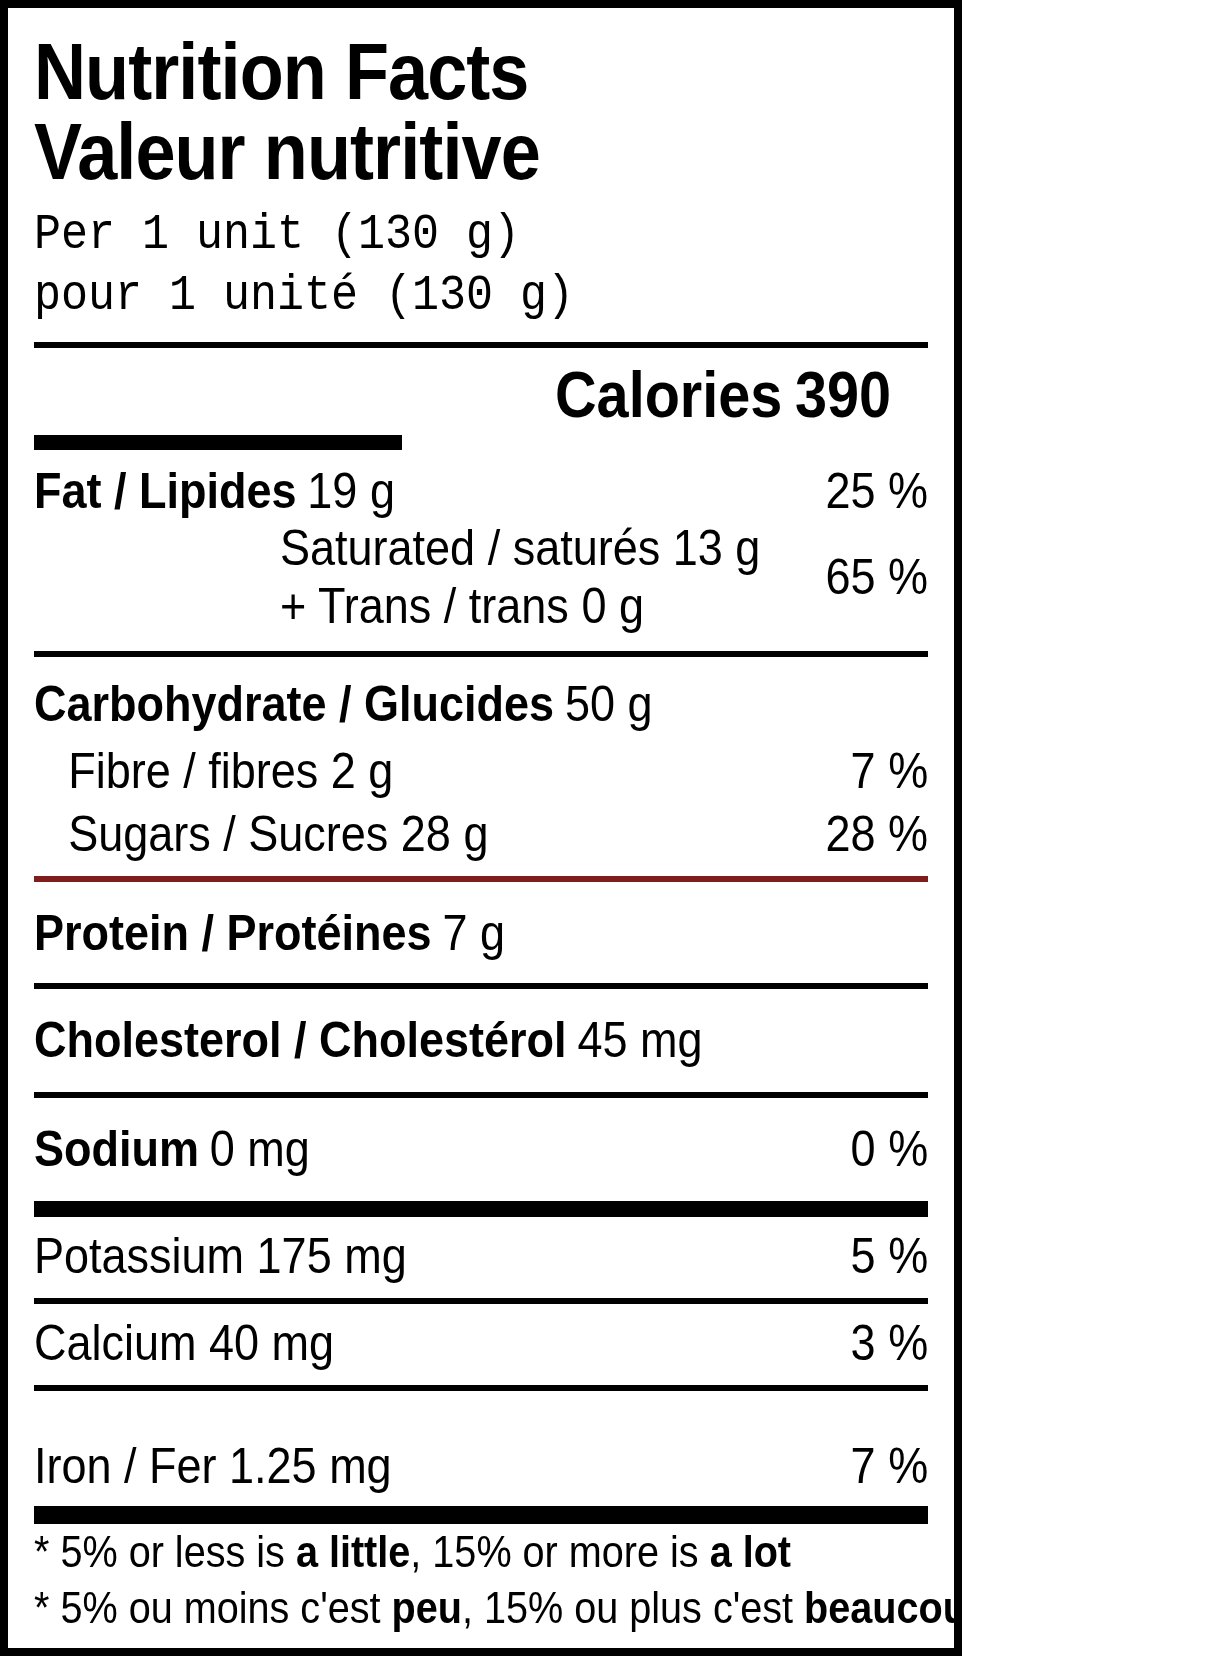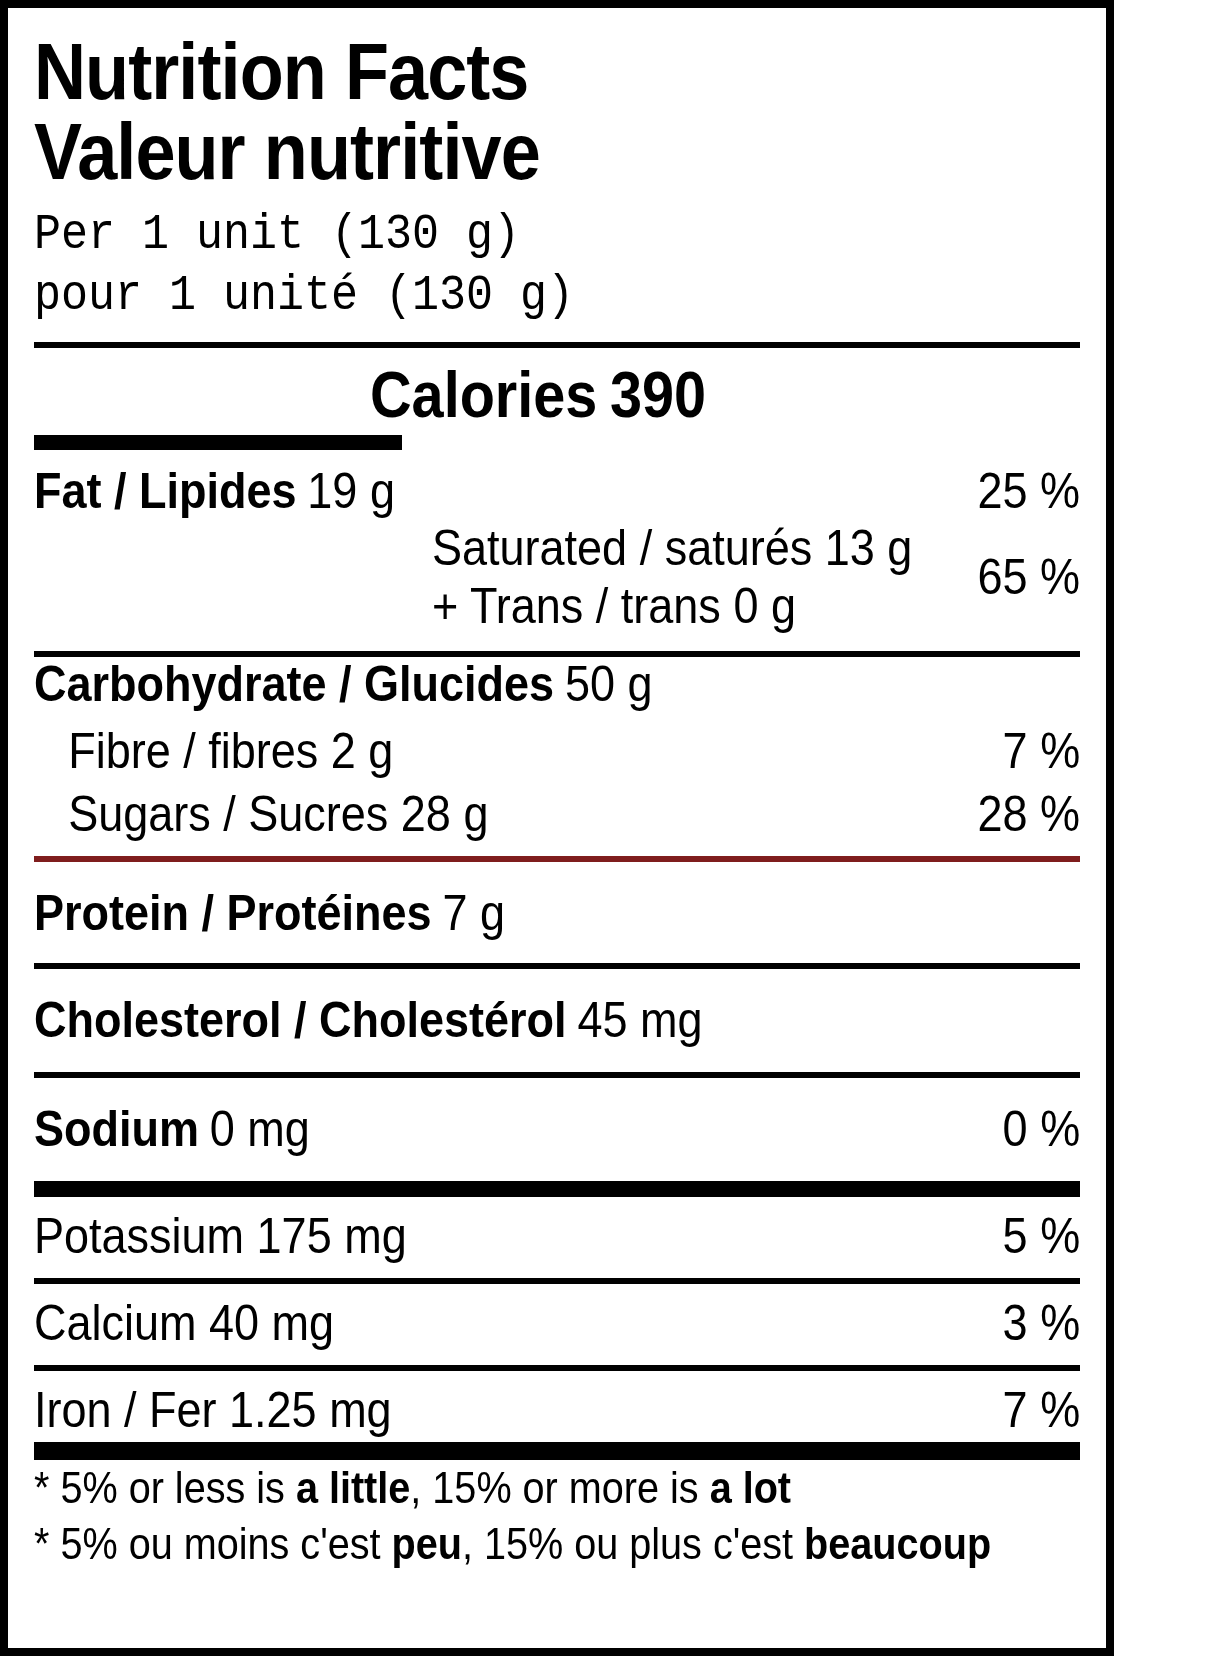--- a/index.html
+++ b/index.html
@@ -1,50 +1,50 @@
 <!DOCTYPE html>
 <html><head>
 <meta charset="utf-8">
 <style>
   html,body{margin:0;padding:0;background:#ffffff;}
   .label{
-    width:1114px;height:1656px;box-sizing:border-box;
+    width:962px;height:1656px;box-sizing:border-box;
     background:#ffffff;border:8px solid #000000;
     padding:24px 26px 0 26px;
     font-family:"Liberation Sans","DejaVu Sans",sans-serif;
     color:#000000;overflow:hidden;
   }
   .cx{display:inline-block;transform:scaleX(0.9);transform-origin:0 50%;white-space:nowrap;}
   .cxr{display:inline-block;transform:scaleX(0.9);transform-origin:100% 50%;white-space:nowrap;}
   .b{font-weight:bold;}
   .title{font-size:80px;font-weight:bold;line-height:1.0;letter-spacing:-1px;}
   .serving{font-size:50px;line-height:1.22;margin-top:12px;font-family:Liberation Mono, monospace;}
   .rule{height:6px;background:#000000;}
   .rule-top{margin-top:16px;}
-  .cal-row{display:flex;justify-content:center;align-items:flex-start;margin-top:14px;}
+  .cal-row{display:flex;justify-content:flex-end;align-items:flex-start;margin-top:14px;}
   .cal-left{font-size:64px;font-weight:bold;line-height:1.05;}
   .cal-amount{margin-left:14px;}
   .dv-head{font-size:40px;font-weight:bold;line-height:1.12;text-align:right;}
   .cal-bar{width:368px;height:15px;background:#000000;margin-top:6px;}
   .row{display:flex;justify-content:space-between;align-items:flex-end;font-size:50px;line-height:1.1;}
   .row .amt{margin-left:12px;}
   .indent{padding-left:38px;}
   .pct{text-align:right;}
   .fat-row{padding-top:14px;}
   .sat-block{display:flex;justify-content:flex-end;align-items:center;
     font-size:50px;line-height:1.16;padding-bottom:16px;border-bottom:6px solid #000000;}
-  .carb-row{}
+  .carb-row{padding-top:20px;}
   .fibre-row{padding-top:12px;}
   .sugars-row{padding-top:8px;padding-bottom:14px;border-bottom:6px solid #7f1d1d;}
   .protein-row{padding-top:24px;padding-bottom:22px;border-bottom:6px solid #000000;}
   .chol-row{padding-top:24px;padding-bottom:24px;border-bottom:6px solid #000000;}
   .sodium-row{padding-top:24px;padding-bottom:24px;}
   .bar-med{height:16px;background:#000000;}
   .mineral{padding-top:12px;padding-bottom:14px;border-bottom:6px solid #000000;}
-  .iron-row{padding-top:12px;padding-bottom:4px;}
+  .iron-row{padding-top:12px;padding-bottom:12px;margin-top:36px;}
   .bar-bottom{height:18px;background:#000000;}
   .footnotes{margin-top:0;font-size:44px;line-height:1.26;}
 </style>
 </head>
 <body>
 
 <div class="label">
 
   <div class="title">
     <span class="cx">Nutrition Facts</span><br>

